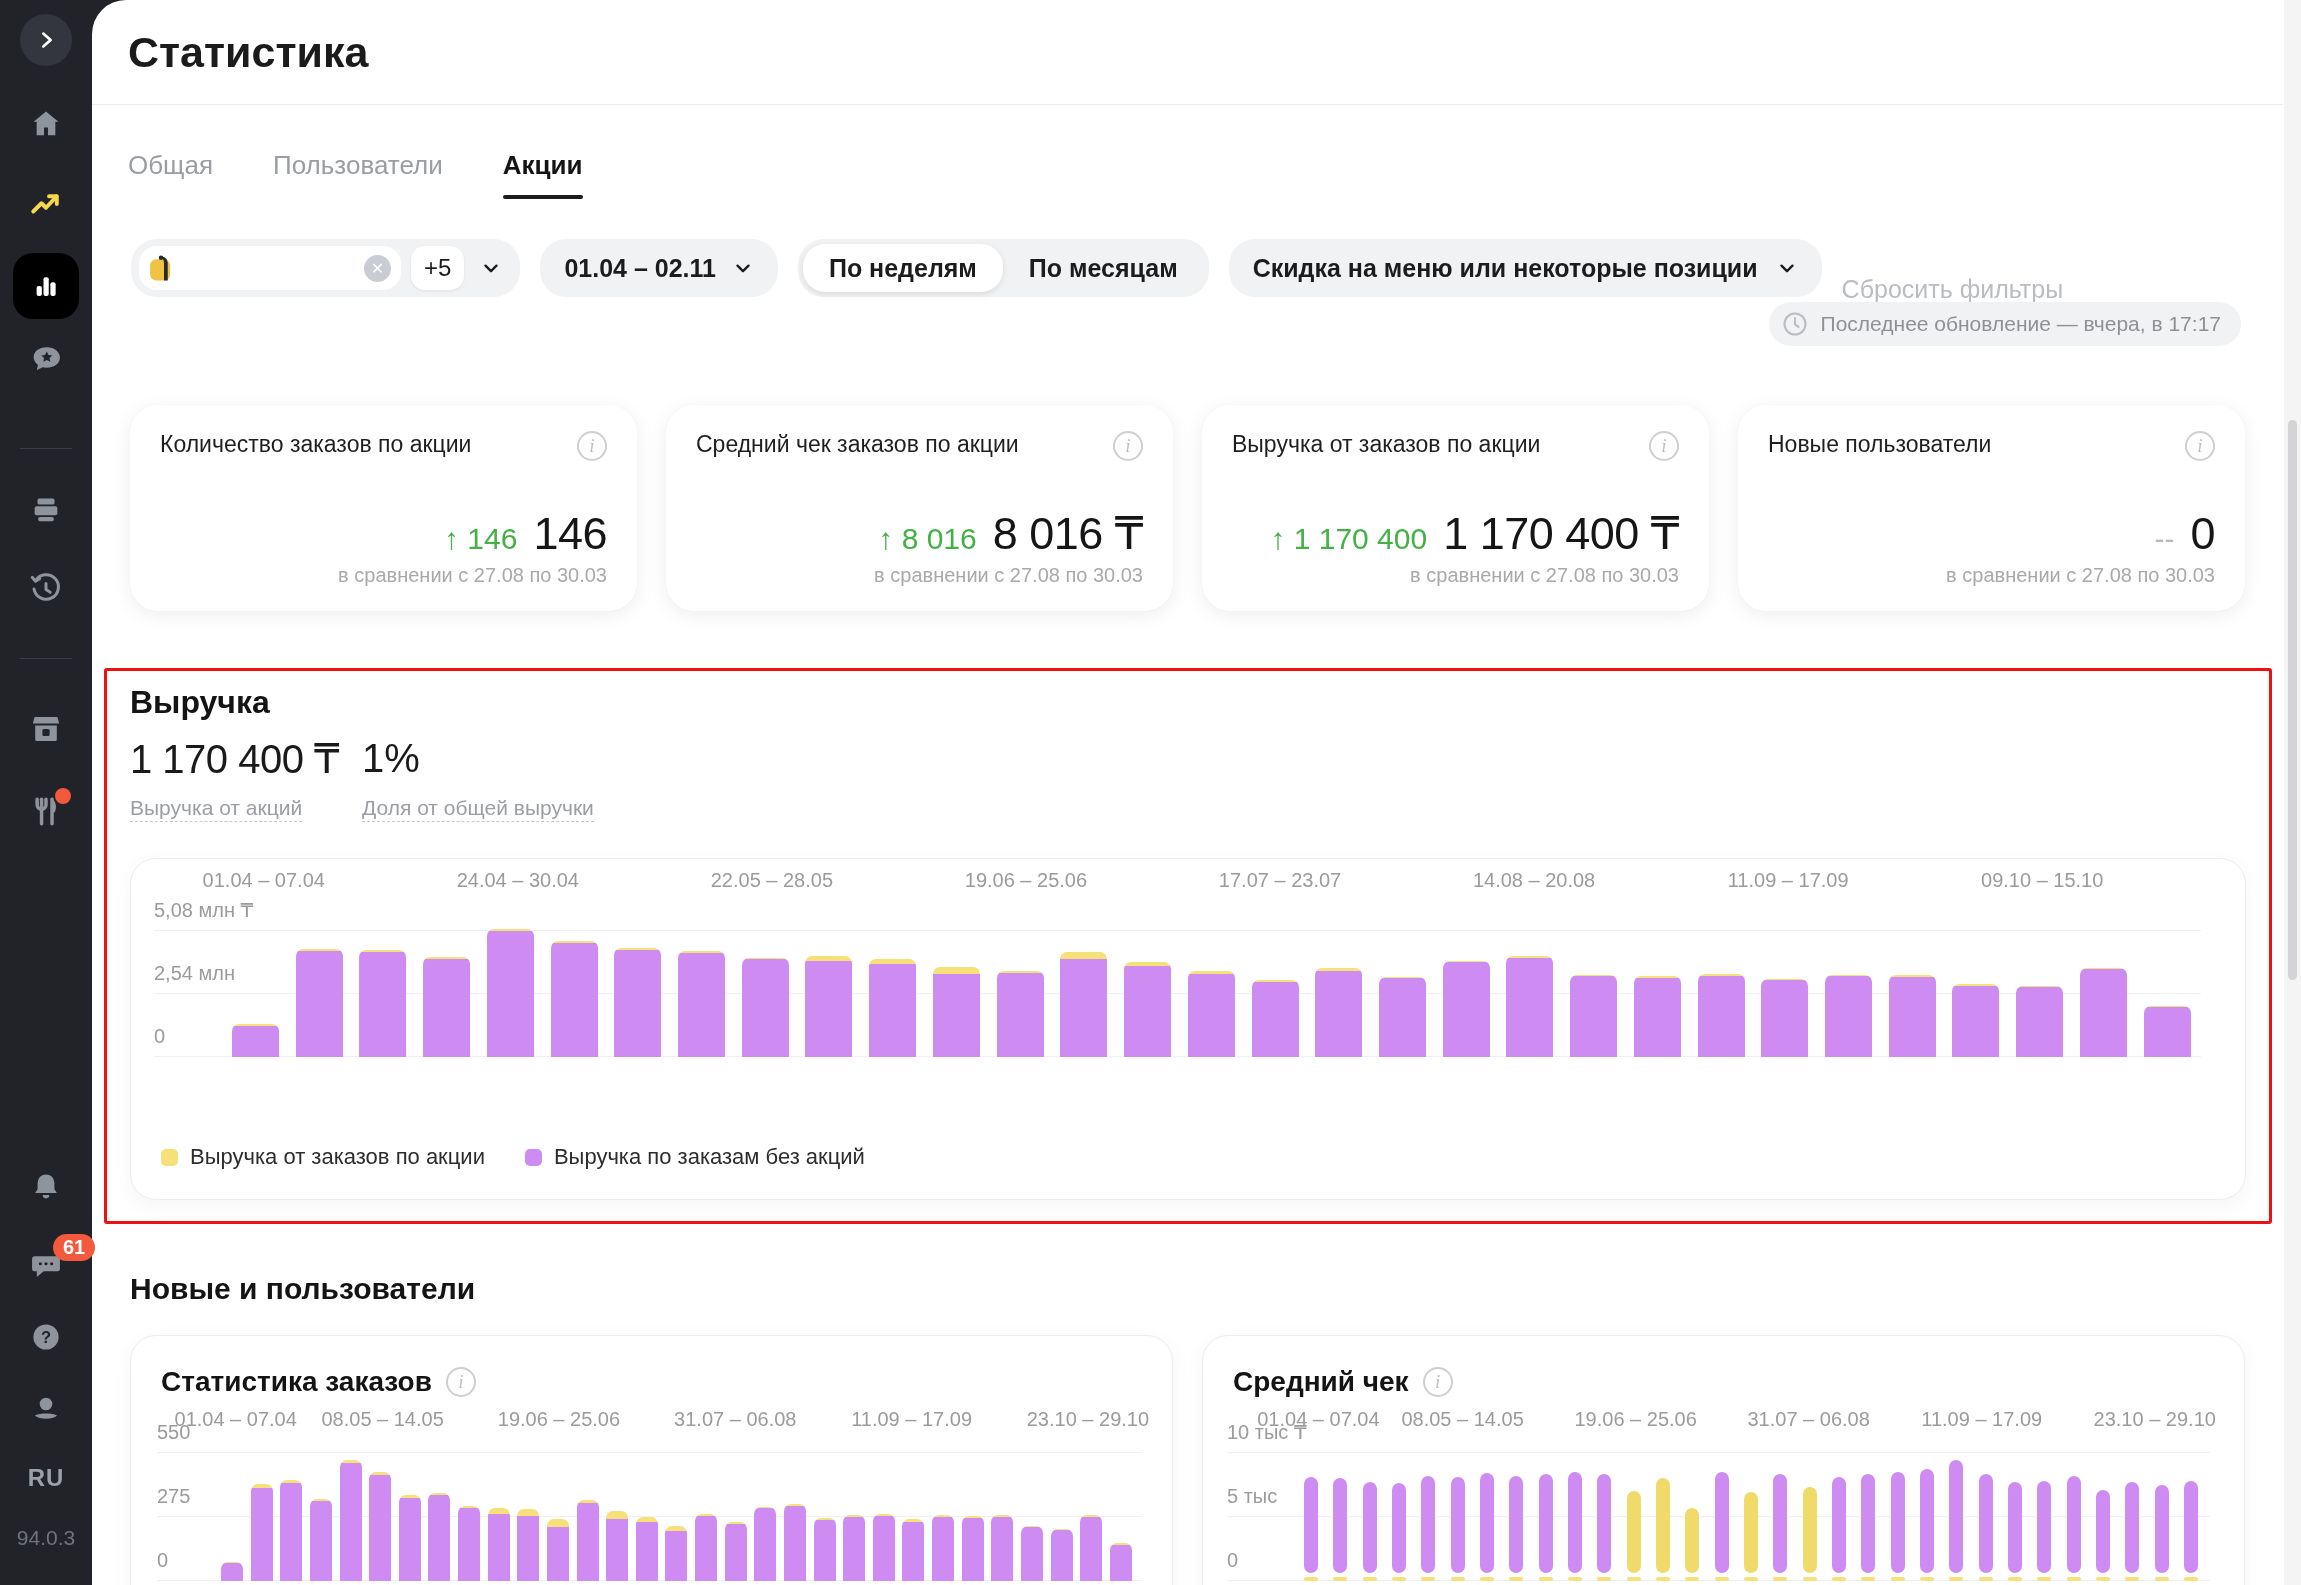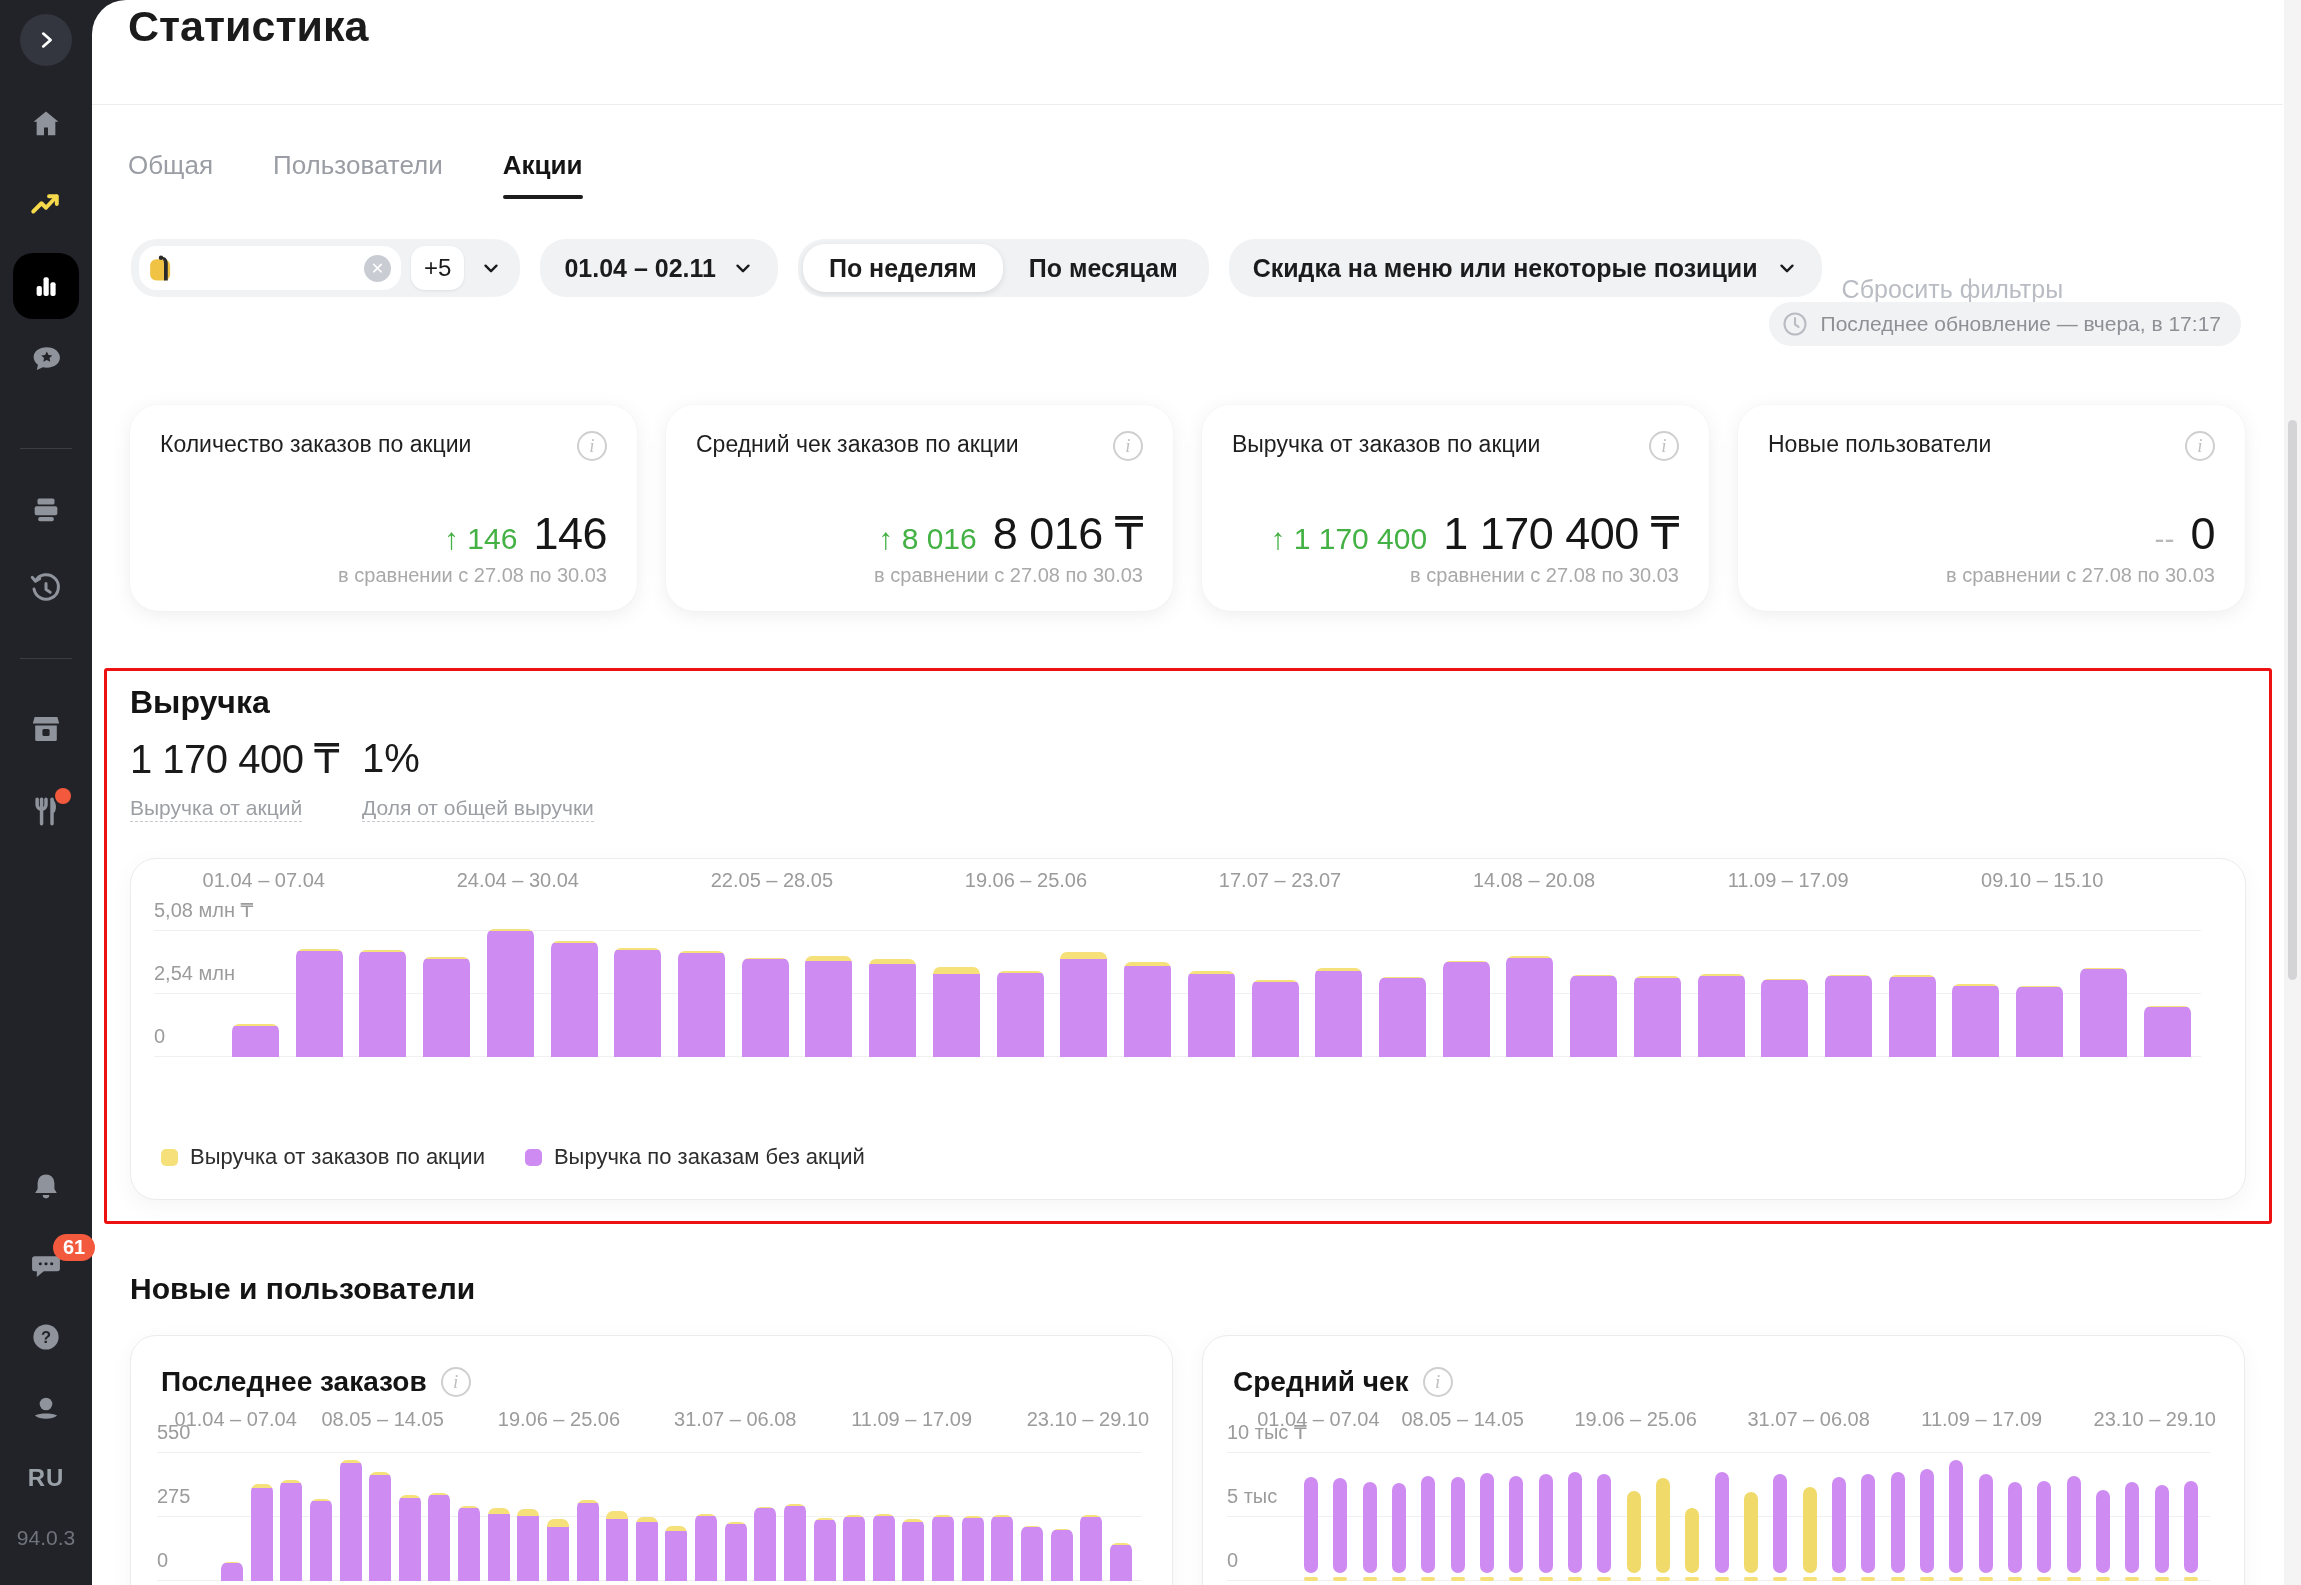--- a/index.html
+++ b/index.html
@@ -14,21 +14,21 @@
   .side-item { position:absolute; left:0; width:92px; display:flex; justify-content:center; align-items:center; }
   .side-divider { position:absolute; left:20px; width:52px; height:1px; background:#3a3d45; }
   .expand-btn { width:52px; height:52px; border-radius:50%; background:#33363e; display:flex; align-items:center; justify-content:center; cursor:pointer; }
   .active-sq { width:66px; height:66px; border-radius:20px; background:#000; display:flex; align-items:center; justify-content:center; }
   .side-badge { position:absolute; background:#f2593d; color:#fff; border-radius:14px; font-size:20px; font-weight:bold; padding:2px 10px; top:-12px; left:26px; }
   .side-dot { position:absolute; width:16px; height:16px; border-radius:50%; background:#f2593d; top:-4px; right:-6px; }
   .side-text { color:#9aa0a8; font-weight:bold; font-size:24px; letter-spacing:1px; }
   .side-ver { color:#6f737b; font-size:21px; }
 
   
-  .page-title { position:absolute; left:128px; top:2px; font-size:43px; font-weight:bold; color:#1b1b1b; z-index:6; }
+  .page-title { position:absolute; left:128px; top:28px; font-size:43px; font-weight:bold; color:#1b1b1b; z-index:6; }
   .hdr-divider { position:absolute; left:92px; top:104px; right:18px; height:1px; background:#ededed; z-index:6; }
   .tabs { position:absolute; left:128px; top:150px; display:flex; gap:60px; z-index:6; }
   .tab { font-size:26px; color:#9a9da3; cursor:pointer; padding-bottom:14px; position:relative; }
   .tab.active { color:#141414; font-weight:bold; }
   .tab.active::after { content:""; position:absolute; left:0; right:0; bottom:-4px; height:4px; background:#1c1c1c; border-radius:2px; }
 
   
   .filters { position:absolute; left:131px; top:232px; display:flex; gap:20px; align-items:center; z-index:6; }
   .pill { background:#f1f2f4; border-radius:26px; height:58px; display:flex; align-items:center; }
   .search-pill { padding:7px 18px 7px 8px; gap:10px; }
@@ -530,21 +530,21 @@
         <span class="legend-swatch" style="background: rgb(206, 140, 242);"></span>
         <span class="legend-label">Выручка по заказам без акций</span>
       </div>
     </div>
   </div>
 
   <h2 class="orders-heading">Новые и пользователи</h2>
 
   <div class="chart-card bottom-card" style="left:130px;">
     <div class="card-head">
-      <span class="card-title">Последнее заказов</span>
+      <span class="card-title">Статистика заказов</span>
       <span class="info-i">i</span>
     </div>
     <div class="plot" style="left:26px; right:30px; top:73px; height:172px;">
         <div class="gridline" style="bottom: 128px;"></div>
         <div class="ytick" style="bottom: 137px;">550</div>
         <div class="gridline" style="bottom: 64px;"></div>
         <div class="ytick" style="bottom: 73px;">275</div>
         <div class="gridline" style="bottom: 0px;"></div>
         <div class="ytick" style="bottom: 9px;">0</div>
         <div class="bars" style="left: 64px; right: 10px;">

